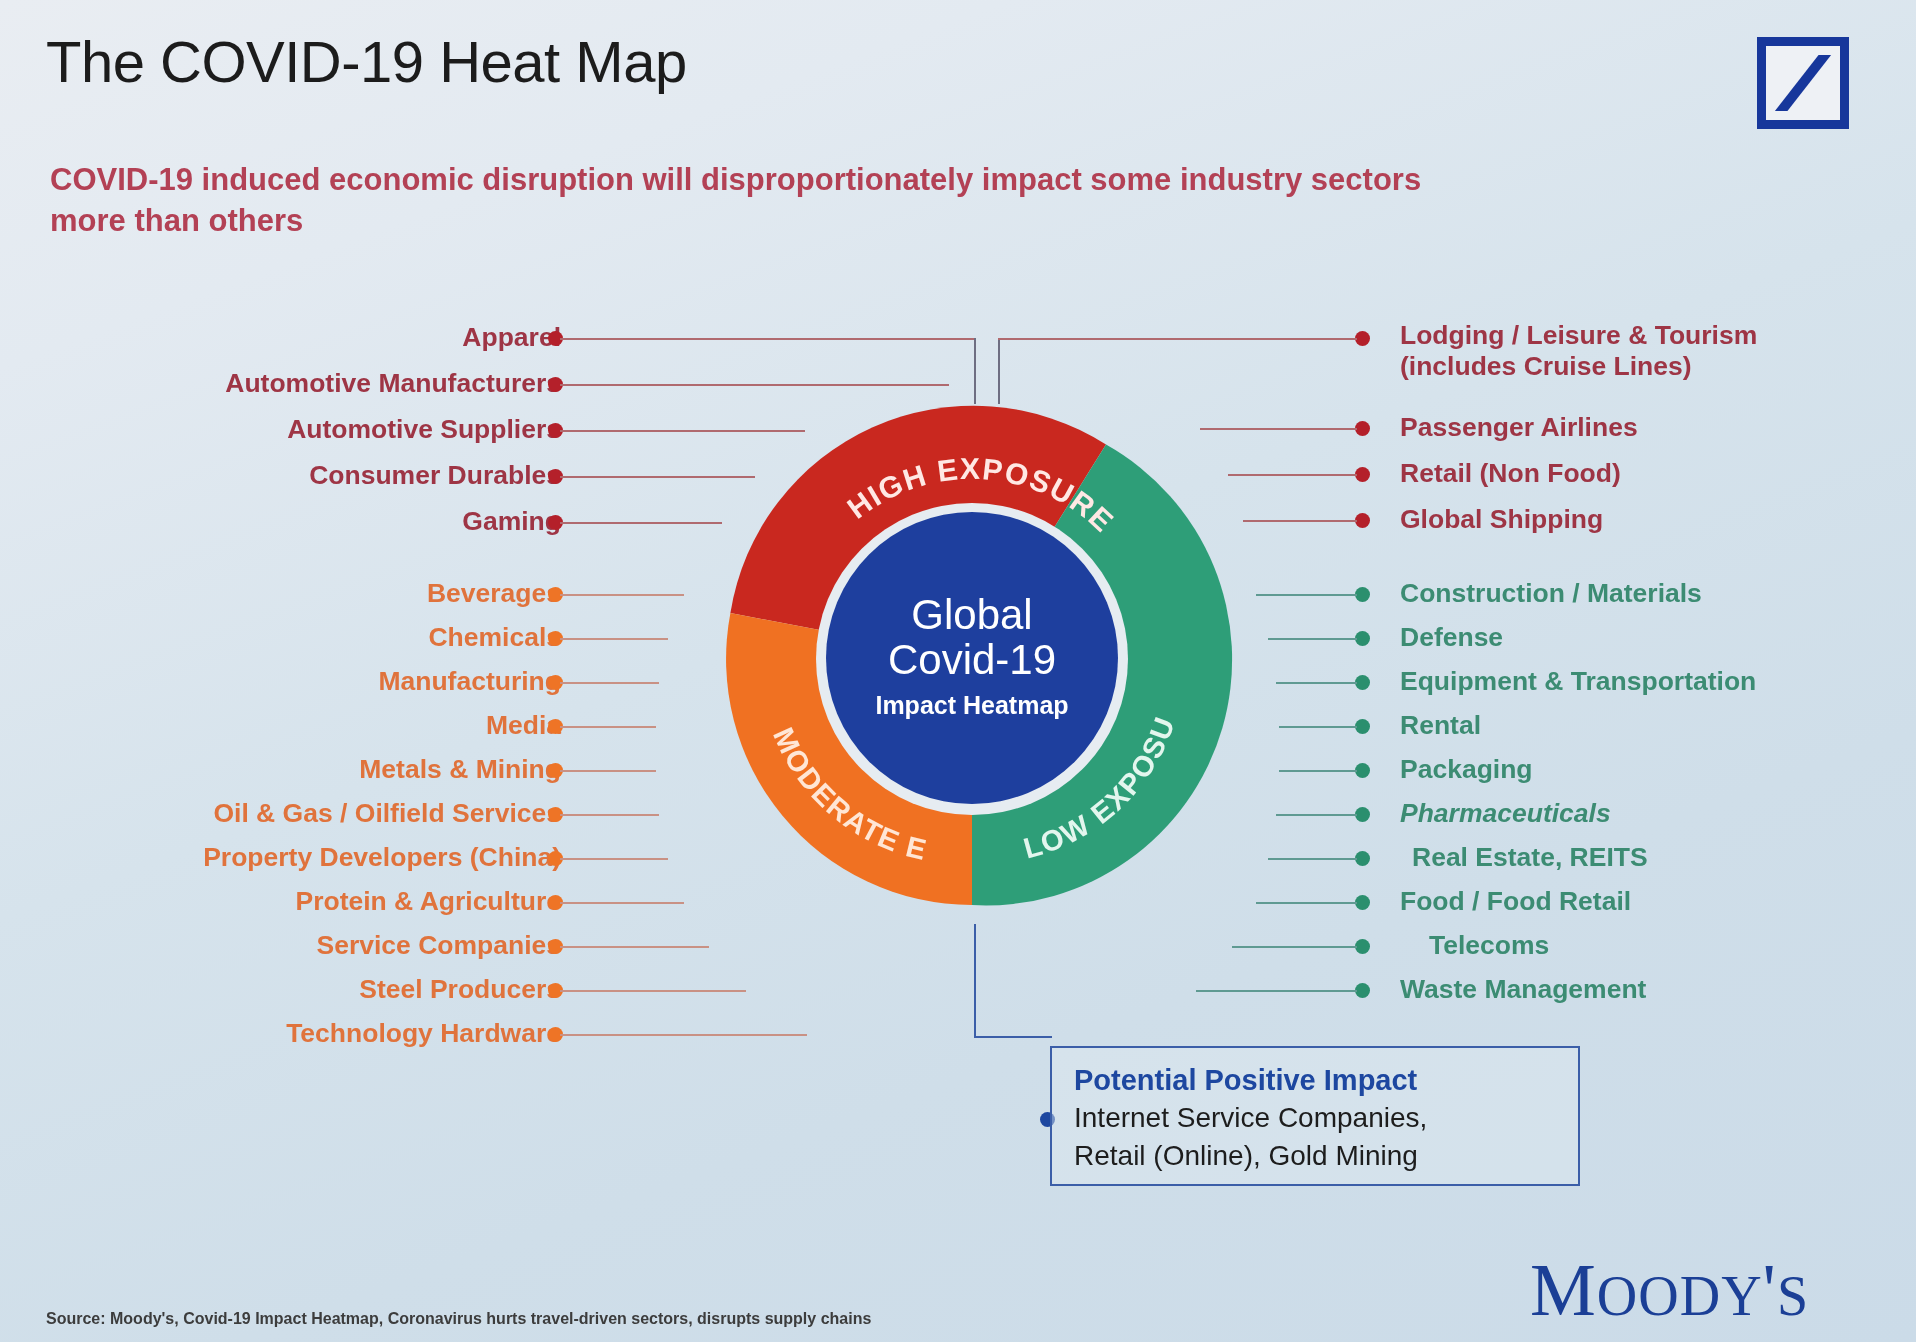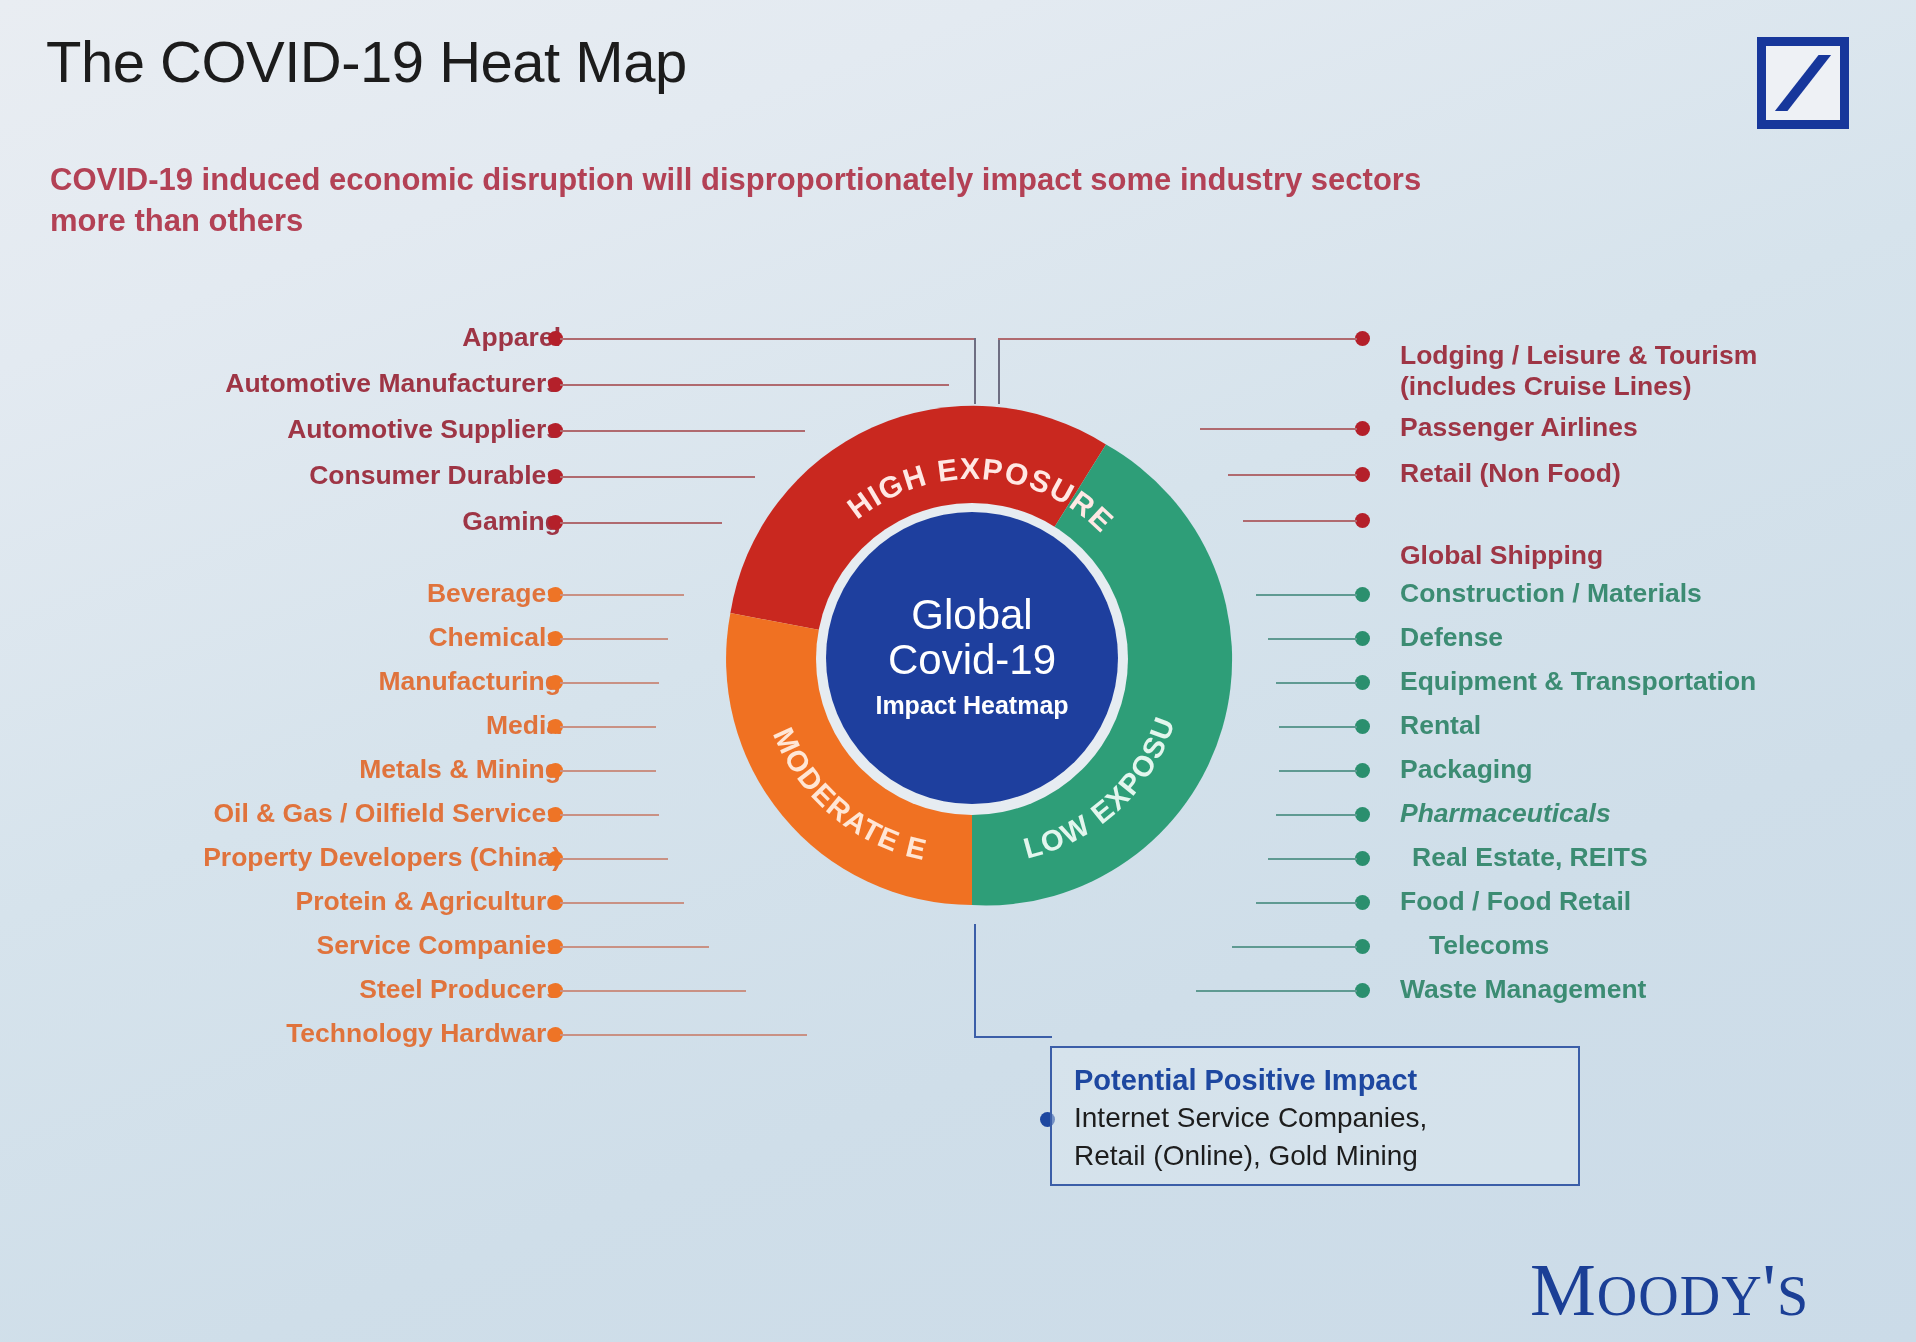--- a/index.html
+++ b/index.html
@@ -39,21 +39,21 @@
     color:#ffffff;text-align:center;
   }
   .hub-l1{font-size:42px;line-height:1.08;font-weight:400;}
   .hub-l2{font-size:42px;line-height:1.08;font-weight:400;}
   .hub-l3{font-size:25px;line-height:1.5;font-weight:bold;margin-top:4px;}
 
   
   .lab{position:absolute;font-size:26.5px;font-weight:bold;white-space:nowrap;}
   .lab.left{text-align:right;}
   .lab.right{text-align:left;}
-  .lab.wrap{white-space:normal;width:400px;line-height:1.18;margin-top:20px;}
+  .lab.wrap{white-space:normal;width:400px;line-height:1.18;}
   .hi{color:#9e3545;}
   .mo{color:#e0733c;}
   .lo{color:#3c8c73;}
 
   .dot{position:absolute;width:15px;height:15px;border-radius:50%;}
   .dot.hi{background:#b4202a;}
   .dot.mo{background:#ee7426;}
   .dot.lo{background:#2b8f6e;}
 
   .ln{position:absolute;height:0;border-top:2px solid;}
@@ -162,21 +162,21 @@
   <div class="ln hi" style="left:998px;top:338px;width:359px;"></div>
 
   <div class="lab right hi" style="left:1400px;top:412px;">Passenger Airlines</div>
   <div class="dot hi" style="left:1355px;top:421px;"></div>
   <div class="ln hi" style="left:1200px;top:428px;width:157px;"></div>
 
   <div class="lab right hi" style="left:1400px;top:458px;">Retail (Non Food)</div>
   <div class="dot hi" style="left:1355px;top:467px;"></div>
   <div class="ln hi" style="left:1228px;top:474px;width:129px;"></div>
 
-  <div class="lab right hi" style="left:1400px;top:504px;margin-top:36px;">Global Shipping</div>
+  <div class="lab right hi" style="left:1400px;top:504px;">Global Shipping</div>
   <div class="dot hi" style="left:1355px;top:513px;"></div>
   <div class="ln hi" style="left:1243px;top:520px;width:114px;"></div>
 
   <div class="lab left mo" style="right:1355px;top:578px;">Beverages</div>
   <div class="dot mo" style="left:548px;top:587px;"></div>
   <div class="ln mo" style="left:560px;top:594px;width:124px;"></div>
 
   <div class="lab left mo" style="right:1355px;top:622px;">Chemicals</div>
   <div class="dot mo" style="left:548px;top:631px;"></div>
   <div class="ln mo" style="left:560px;top:638px;width:108px;"></div>
@@ -260,18 +260,19 @@
   <div class="vl lo" style="left:974px;top:924px;height:112px;border-color:#3b5ea8;"></div>
   <div class="ln lo" style="left:974px;top:1036px;width:78px;border-color:#3b5ea8;"></div>
   <div class="callout-dot"></div>
 
   <div class="callout">
     <div class="callout-title">Potential Positive Impact</div>
     <div class="callout-body">Internet Service Companies,</div>
     <div class="callout-body">Retail (Online), Gold Mining</div>
   </div>
 
+  <div class="source">Source: Moody's, Covid-19 Impact Heatmap, Coronavirus hurts travel-driven sectors, disrupts supply chains</div>
 
   <div class="moodys">
     <span>M</span><span class="sm">OODY</span><span>'</span><span class="sm">S</span>
   </div>
 
 </div>
 
 </body></html>

